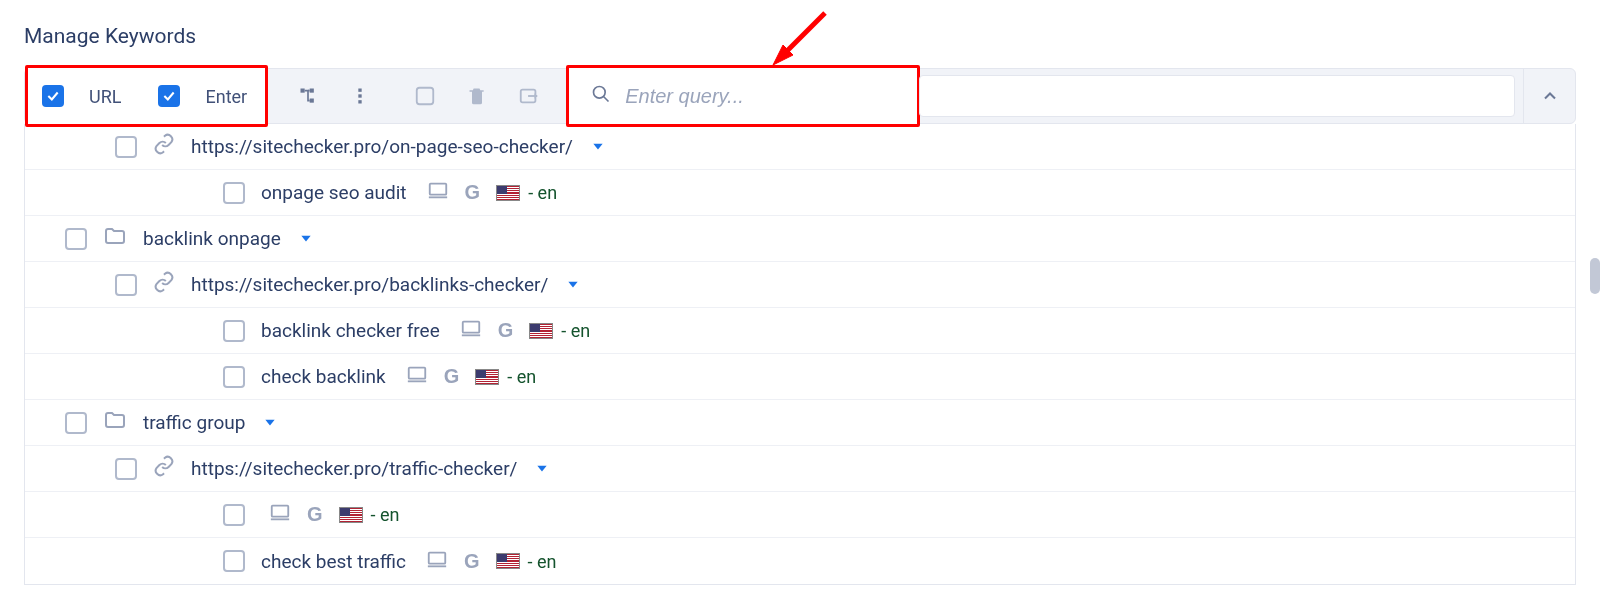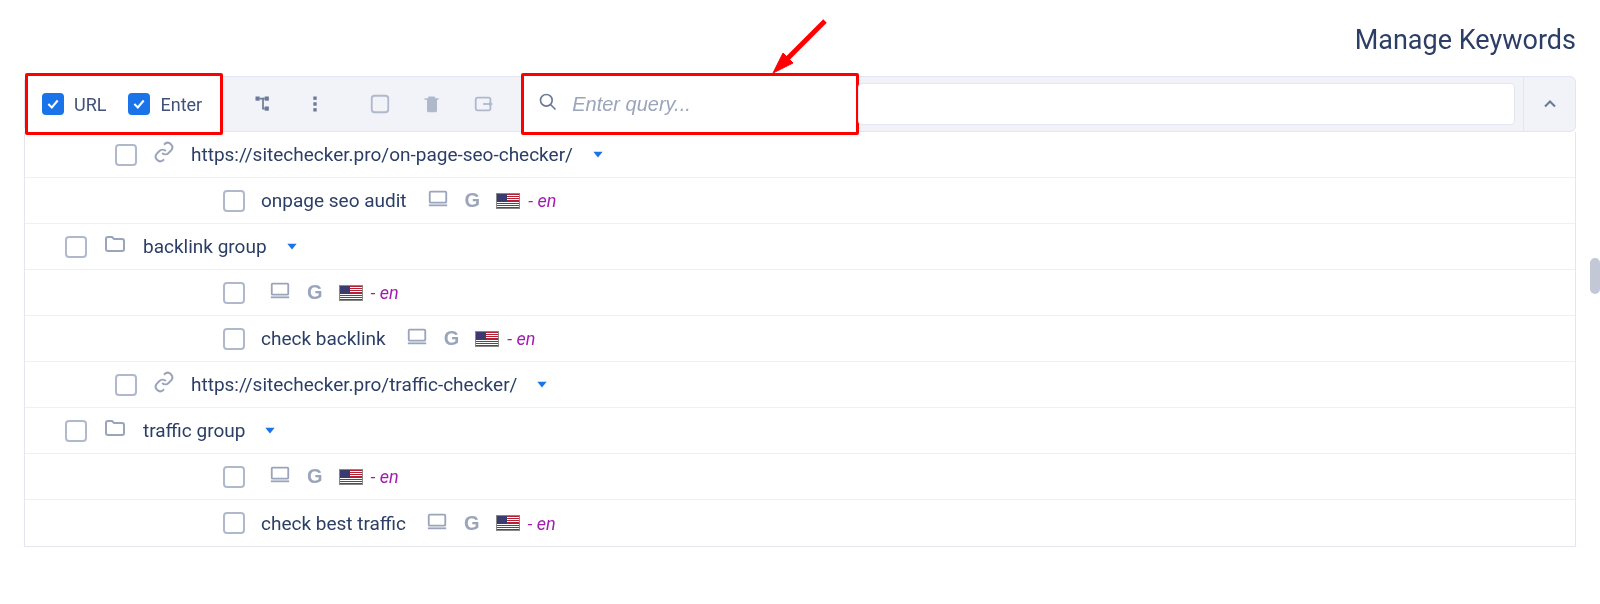--- a/index.html
+++ b/index.html
@@ -8,25 +8,24 @@
     padding: 0;
     font-family: -apple-system, BlinkMacSystemFont, "Segoe UI", Roboto, Helvetica, Arial, sans-serif;
     background: #fff;
     color: #2c3e66;
     width: 1600px;
   }
   .page {
     padding: 24px;
   }
   .title {
-    font-size: 27px;
+    font-size: 21px;
     font-weight: 400;
     color: #2c3e66;
     margin-bottom: 20px;
-    text-align: right;
   }
   .toolbar {
     display: flex;
     align-items: center;
     background: #f1f3f8;
     border: 1px solid #e3e6ee;
     border-radius: 6px;
     height: 56px;
     position: relative;
   }
@@ -35,20 +34,21 @@
     align-items: center;
     padding: 0 14px;
     height: 100%;
   }
   .red-box {
     border: 3px solid #ff0000;
     border-radius: 2px;
     background: #fff;
     height: 62px;
     margin: -3px 0;
+    gap: 15px;
   }
   .checkbox {
     width: 22px;
     height: 22px;
     border-radius: 4px;
     display: inline-flex;
     align-items: center;
     justify-content: center;
     margin-right: 10px;
     flex-shrink: 0;
@@ -83,21 +83,21 @@
     padding-right: 8px;
   }
   .search-box {
     flex: 1;
     background: #fff;
     border: 1px solid #e3e6ee;
     border-radius: 4px;
     height: 42px;
     display: flex;
     align-items: center;
-    padding: 0 14px;
+    padding: 0 22px;
   }
   .search-box.red-outline {
     border: 3px solid #ff0000;
     height: 62px;
     margin: -3px 0 -3px -3px;
     border-radius: 2px;
   }
   .search-input {
     border: none;
     outline: none;
@@ -167,21 +167,21 @@
       #b22234 92.3%, #b22234 100%);
     border: 1px solid #888;
   }
   .flag::before {
     content: "";
     position: absolute;
     top: 0; left: 0;
     width: 10px; height: 8px;
     background: #3c3b6e;
   }
-  .lang { color: #a21caf; font-style: italic; font-size: 18px; }
+  .lang { color: #14532d; font-size: 18px; }
   .scrollbar-thumb {
     position: fixed;
     right: 0;
     top: 258px;
     width: 10px;
     height: 36px;
     background: #c2c8d6;
     border-radius: 5px;
   }
   .divider {
@@ -305,64 +305,76 @@
       <span class="lang">- en</span>
     </div>
 
     <div class="row level-0">
       <span class="checkbox empty cb"></span>
       <span class="folder-icon">
         <svg width="24" height="24" viewBox="0 0 24 24" fill="none" stroke="currentColor" stroke-width="2">
             <path d="M3 7a2 2 0 0 1 2-2h4l2 2h8a2 2 0 0 1 2 2v8a2 2 0 0 1-2 2H5a2 2 0 0 1-2-2V7z"></path>
           </svg>
       </span>
-      <span class="group-text">backlink group</span>
+      <span class="group-text">backlink onpage</span>
       <span class="caret"><svg width="14" height="14" viewBox="0 0 24 24" fill="currentColor">
             <polygon points="4,8 20,8 12,18"></polygon>
           </svg></span>
     </div>
+    <div class="row level-1">
+      <span class="checkbox empty cb"></span>
+      <span class="link-icon"><svg width="22" height="22" viewBox="0 0 24 24" fill="none" stroke="currentColor" stroke-width="2.2">
+            <path d="M10 13a5 5 0 0 0 7 0l3-3a5 5 0 0 0-7-7l-1 1"></path>
+            <path d="M14 11a5 5 0 0 0-7 0l-3 3a5 5 0 0 0 7 7l1-1"></path>
+          </svg></span>
+      <span class="url-text">https://sitechecker.pro/backlinks-checker/</span>
+      <span class="caret"><svg width="14" height="14" viewBox="0 0 24 24" fill="currentColor">
+            <polygon points="4,8 20,8 12,18"></polygon>
+          </svg></span>
+    </div>
     <div class="row level-2">
       <span class="checkbox empty cb"></span>
+      <span class="kw-text">backlink checker free</span>
       <span class="device-icon"><svg width="22" height="22" viewBox="0 0 24 24" fill="none" stroke="currentColor" stroke-width="2">
             <rect x="3" y="5" width="18" height="12" rx="1"></rect>
             <line x1="2" y1="20" x2="22" y2="20"></line>
           </svg></span>
       <span class="g-icon">G</span>
       <span class="flag"></span>
       <span class="lang">- en</span>
     </div>
     <div class="row level-2">
       <span class="checkbox empty cb"></span>
       <span class="kw-text">check backlink</span>
       <span class="device-icon"><svg width="22" height="22" viewBox="0 0 24 24" fill="none" stroke="currentColor" stroke-width="2">
             <rect x="3" y="5" width="18" height="12" rx="1"></rect>
             <line x1="2" y1="20" x2="22" y2="20"></line>
           </svg></span>
       <span class="g-icon">G</span>
       <span class="flag"></span>
       <span class="lang">- en</span>
     </div>
 
+    <div class="row level-0">
+      <span class="checkbox empty cb"></span>
+      <span class="folder-icon"><svg width="24" height="24" viewBox="0 0 24 24" fill="none" stroke="currentColor" stroke-width="2">
+            <path d="M3 7a2 2 0 0 1 2-2h4l2 2h8a2 2 0 0 1 2 2v8a2 2 0 0 1-2 2H5a2 2 0 0 1-2-2V7z"></path>
+          </svg></span>
+      <span class="group-text">traffic group</span>
+      <span class="caret"><svg width="14" height="14" viewBox="0 0 24 24" fill="currentColor">
+            <polygon points="4,8 20,8 12,18"></polygon>
+          </svg></span>
+    </div>
     <div class="row level-1">
       <span class="checkbox empty cb"></span>
       <span class="link-icon"><svg width="22" height="22" viewBox="0 0 24 24" fill="none" stroke="currentColor" stroke-width="2.2">
             <path d="M10 13a5 5 0 0 0 7 0l3-3a5 5 0 0 0-7-7l-1 1"></path>
             <path d="M14 11a5 5 0 0 0-7 0l-3 3a5 5 0 0 0 7 7l1-1"></path>
           </svg></span>
       <span class="url-text">https://sitechecker.pro/traffic-checker/</span>
-      <span class="caret"><svg width="14" height="14" viewBox="0 0 24 24" fill="currentColor">
-            <polygon points="4,8 20,8 12,18"></polygon>
-          </svg></span>
-    </div>
-    <div class="row level-0">
-      <span class="checkbox empty cb"></span>
-      <span class="folder-icon"><svg width="24" height="24" viewBox="0 0 24 24" fill="none" stroke="currentColor" stroke-width="2">
-            <path d="M3 7a2 2 0 0 1 2-2h4l2 2h8a2 2 0 0 1 2 2v8a2 2 0 0 1-2 2H5a2 2 0 0 1-2-2V7z"></path>
-          </svg></span>
-      <span class="group-text">traffic group</span>
       <span class="caret"><svg width="14" height="14" viewBox="0 0 24 24" fill="currentColor">
             <polygon points="4,8 20,8 12,18"></polygon>
           </svg></span>
     </div>
     <div class="row level-2">
       <span class="checkbox empty cb"></span>
       <span class="device-icon"><svg width="22" height="22" viewBox="0 0 24 24" fill="none" stroke="currentColor" stroke-width="2">
             <rect x="3" y="5" width="18" height="12" rx="1"></rect>
             <line x1="2" y1="20" x2="22" y2="20"></line>
           </svg></span>

